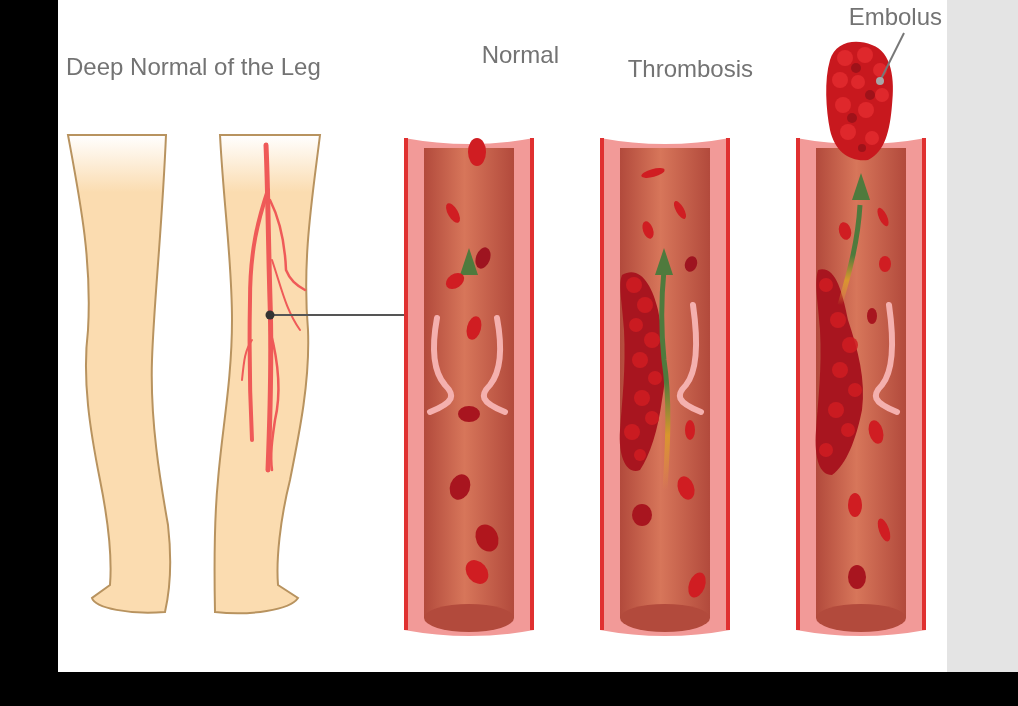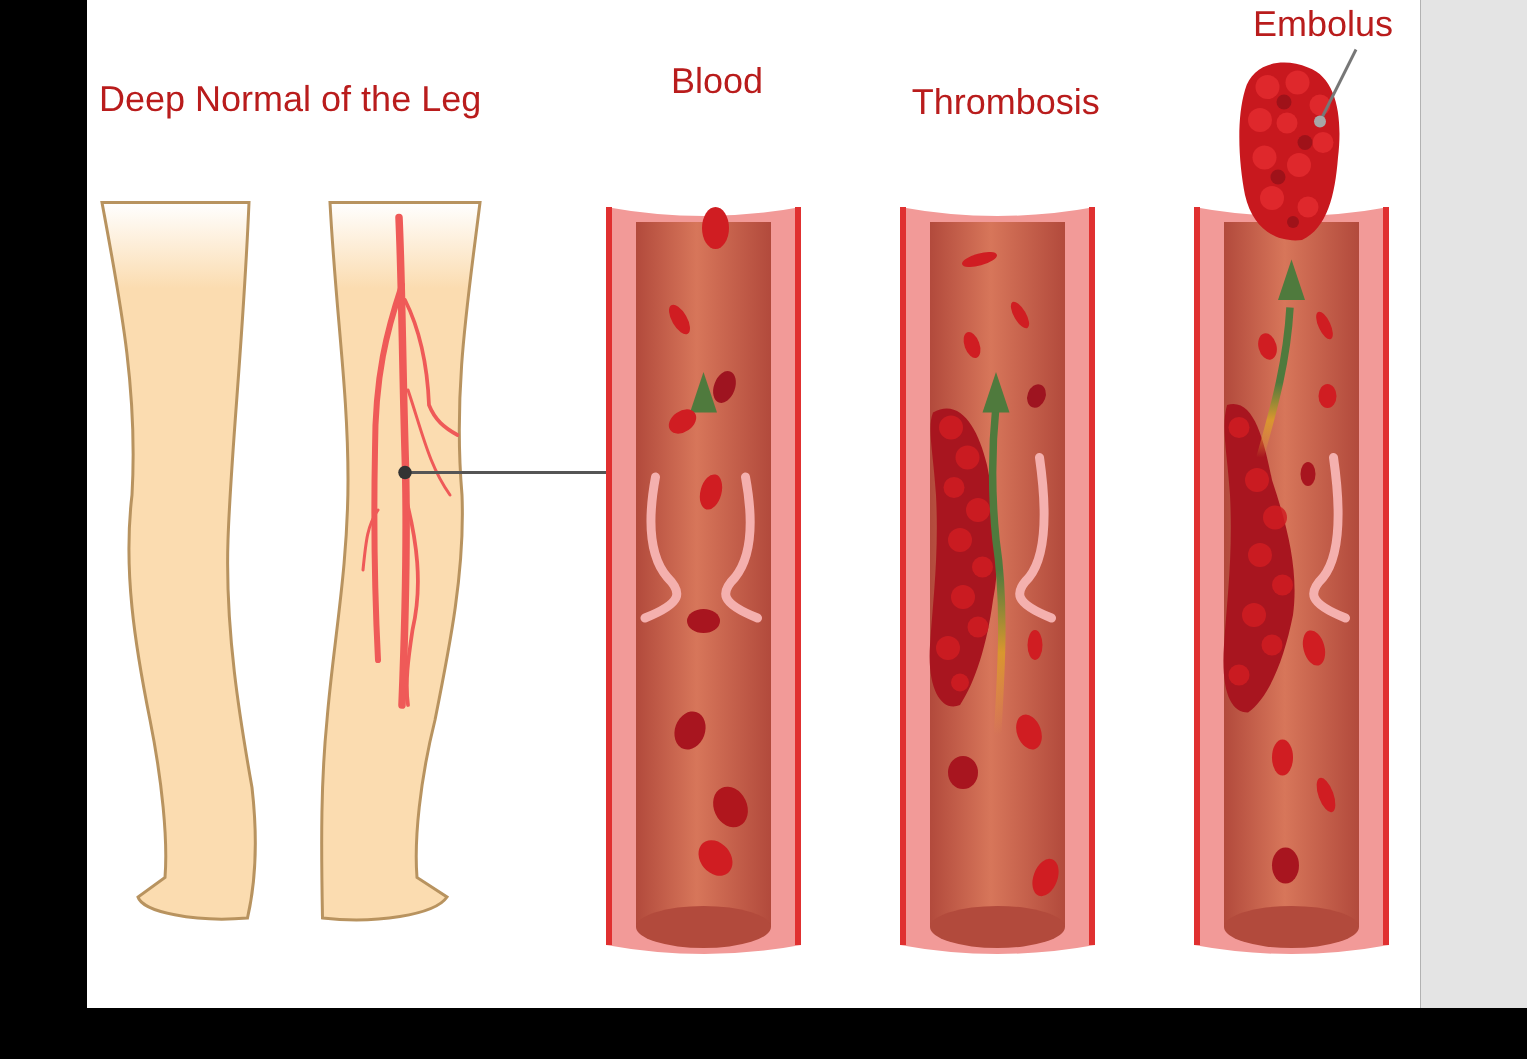--- a/index.html
+++ b/index.html
@@ -1,20 +1,20 @@
 <!DOCTYPE html>
 <html><head>
 <meta charset="utf-8">
 <style>
   html, body { margin:0; padding:0; }
   body { width:1018px; height:706px; background:#000; position:relative; overflow:hidden; font-family:"Liberation Sans", sans-serif; }
   .canvas { position:absolute; left:58px; top:0; width:889px; height:672px; background:#fff; }
   .side-panel { position:absolute; left:947px; top:0; width:71px; height:672px; background:#e4e4e4; }
   .bottom-bar { position:absolute; left:0; top:672px; width:1018px; height:34px; background:#000; }
-  .label { position:absolute; color:#b91c1c; font-size:24px; line-height:29px; text-align:center; white-space:nowrap; }
+  .label { position:absolute; color:#737373; font-size:24px; line-height:29px; text-align:right; white-space:nowrap; }
   svg.art { position:absolute; left:0; top:0; }
 </style>
 </head>
 <body>
 
 <div class="canvas">
   <svg class="art" width="889" height="672" viewBox="58 0 889 672">
     <defs>
       <linearGradient id="lumen" x1="0" x2="1" y1="0" y2="0">
         <stop offset="0" stop-color="#b24a3c"></stop>
@@ -165,19 +165,19 @@
             <circle cx="852" cy="118" r="5"></circle>
             <circle cx="862" cy="148" r="4"></circle>
         </g>
       </g>
       <line x1="880" y1="81" x2="904" y2="33" stroke="#777" stroke-width="2"></line>
       <circle cx="880" cy="81" r="4" fill="#a7a7a7"></circle>
     </g>
   </svg>
 
   <div class="label" style="left:8px; top:52px;">Deep Normal of the Leg</div>
-  <div class="label" style="left:339px; top:40px; width:162px;">Blood</div>
+  <div class="label" style="left:339px; top:40px; width:162px;">Normal</div>
   <div class="label" style="left:530px; top:54px; width:165px;">Thrombosis</div>
   <div class="label" style="left:764px; top:2px; width:120px;">Embolus</div>
 </div>
 
 <div class="side-panel"></div>
 <div class="bottom-bar"></div>
 
 </body></html>

